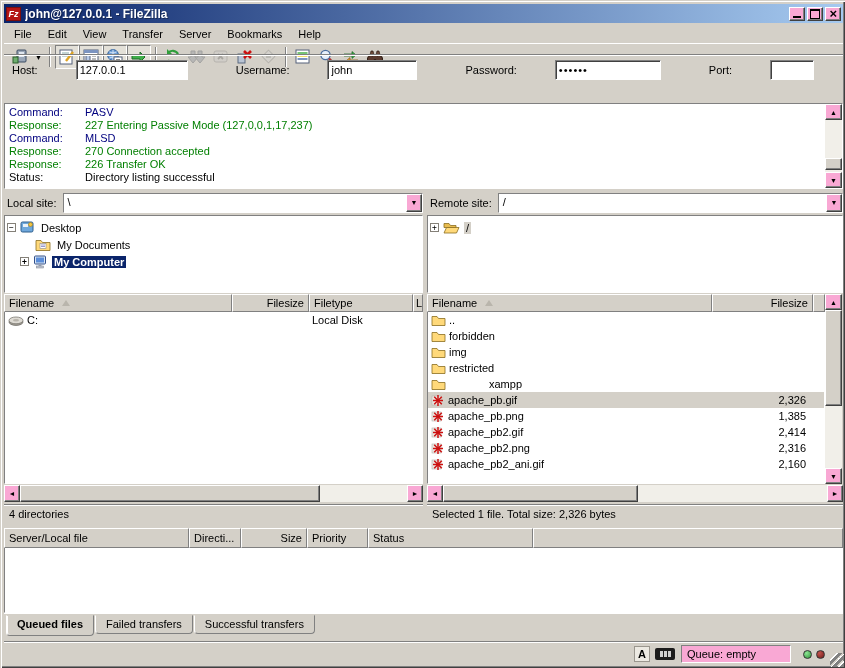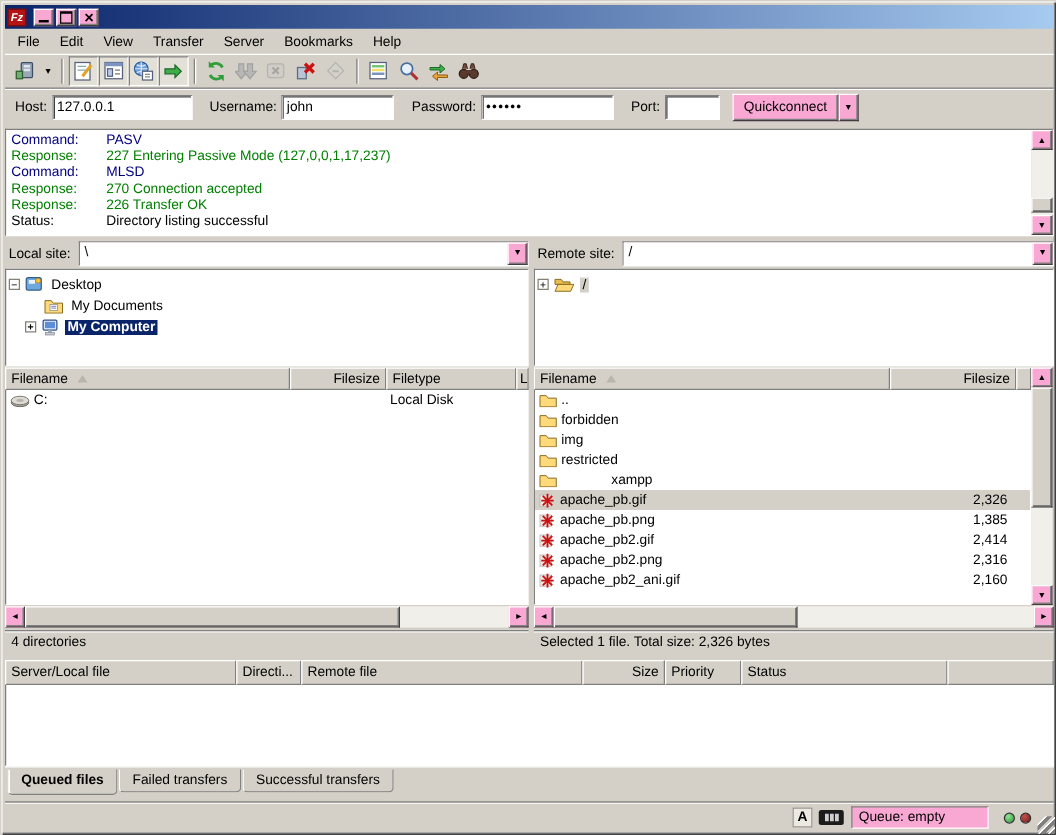--- a/index.html
+++ b/index.html
@@ -45,23 +45,23 @@
   .tb-sep { width:2px; height:20px; margin:0 4px;
     border-left:1px solid #808080; border-right:1px solid #fff; }
   .tb-btn { width:24px; height:24px; display:flex; align-items:center; justify-content:center; }
   .tb-pressed { border-top:1px solid #808080; border-left:1px solid #808080;
     border-right:1px solid #fff; border-bottom:1px solid #fff; background:#e3e0d8; }
   .tb-drop { width:13px; height:24px; display:flex; align-items:center; justify-content:center; }
   .tb-drop::before { content:"▼"; font-size:7px; }
   .tb-disabled { opacity:.4; filter:grayscale(.8); }
 
   
-  #quickbar { position:absolute; left:3px; top:69px; width:839px; height:31px;
+  #quickbar { position:absolute; left:3px; top:53px; width:839px; height:31px;
     display:flex; align-items:center; border-top:1px solid #808080;
-    box-shadow: inset 0 1px 0 #fff; padding-left:8px; }
+    box-shadow: inset 0 1px 0 #fff; padding-left:8px;gap:34px; }
   #quickbar label { margin-right:4px; }
   .qc-input { height:20px; font-family:inherit; font-size:11px; padding:2px 3px; outline:none;
     border-top:1px solid #808080; border-left:1px solid #808080;
     border-right:1px solid #fff; border-bottom:1px solid #fff;
     box-shadow: inset 1px 1px 0 #404040; background:#fff; }
   #host-input { width:112px; margin-right:14px; }
   #username-input { width:90px; margin-right:14px; }
   #password-input { width:106px; margin-right:14px; letter-spacing:1px; }
   #port-input { width:44px; margin-right:10px; }
   #quickconnect-btn { height:22px; padding:0 8px; font-family:inherit; font-size:11px; }
@@ -162,20 +162,21 @@
 
   .splitter-v { position:absolute; background:#d4d0c8; }
 </style>
 </head>
 <body>
 
 <div id="window">
 
   <div id="titlebar">
     <span id="app-icon">Fz</span>
+    <span id="title-text">john@127.0.0.1 - FileZilla</span>
     <span class="win-btn raised">
         <i class="glyph-min"></i>
       </span>
     <span class="win-btn raised">
         <i class="glyph-max"></i>
       </span>
     <span class="win-btn raised">
         <i class="glyph-close"></i>
       </span>
   </div>
@@ -625,23 +626,20 @@
 
   <div class="splitter-v" style="left:422px;top:191px;width:4px;height:331px;"></div>
 
   <div id="queue-hdr">
     <span class="hdr-cell" style="width:185px;">
         <span>Server/Local file</span>
       </span>
     <span class="hdr-cell" style="width:52px;">
         <span>Directi...</span>
       </span>
-    <span class="hdr-cell" style="width:225px;">
-        <span>Remote file</span>
-      </span>
     <span class="hdr-cell hdr-right" style="width:66px;">
         <span>Size</span>
       </span>
     <span class="hdr-cell" style="width:61px;">
         <span>Priority</span>
       </span>
     <span class="hdr-cell" style="width:165px;">
         <span>Status</span>
       </span>
     <span class="hdr-cell" style="flex:1;"></span>

